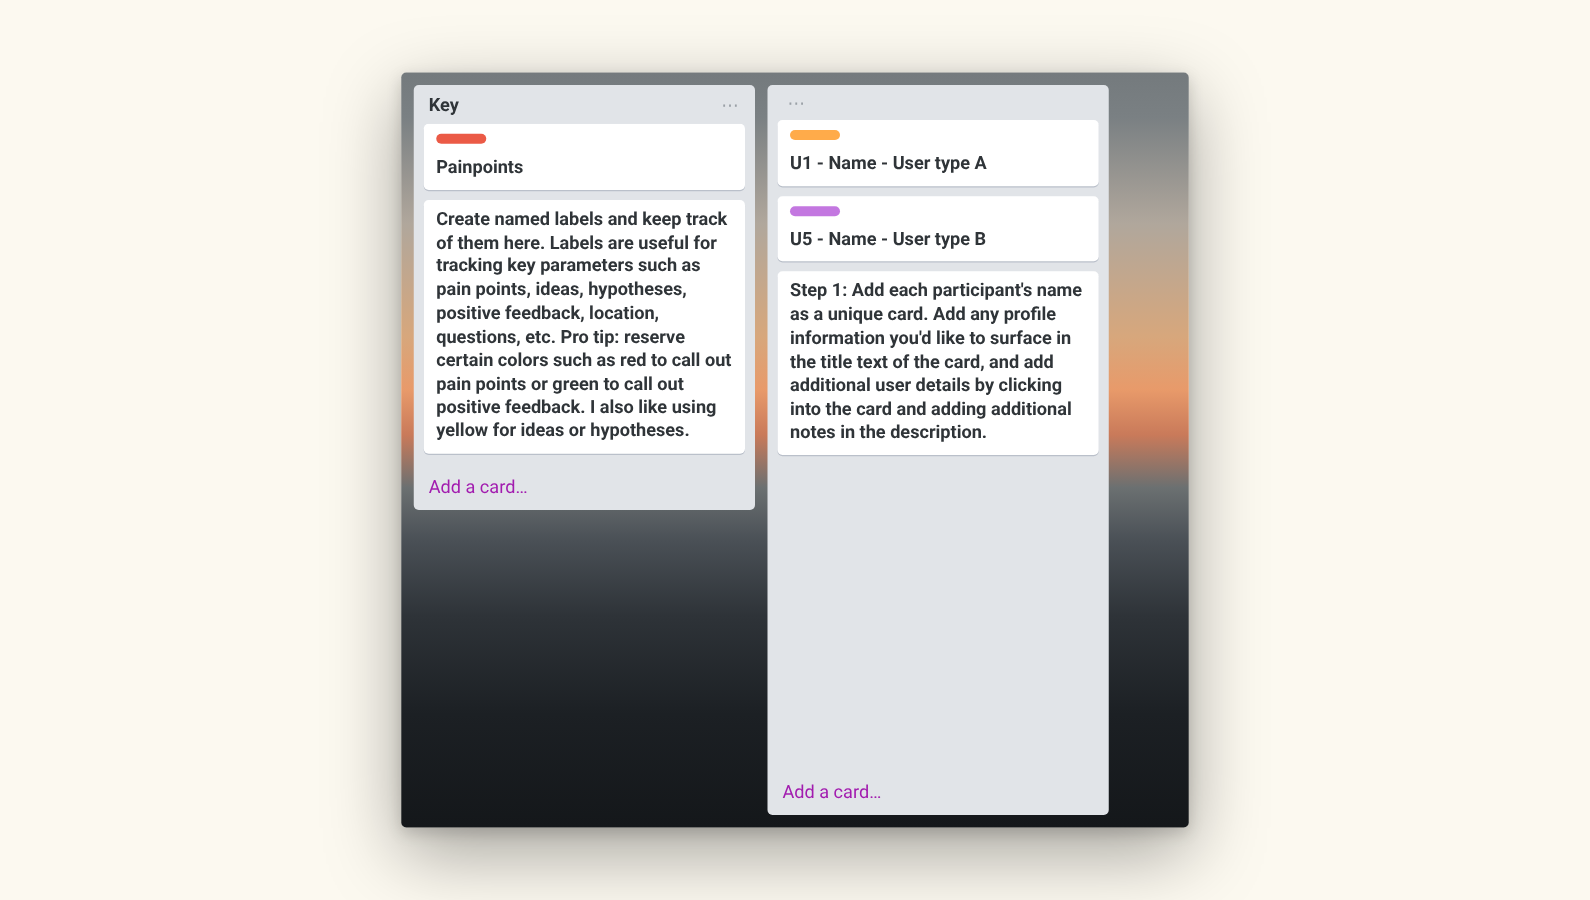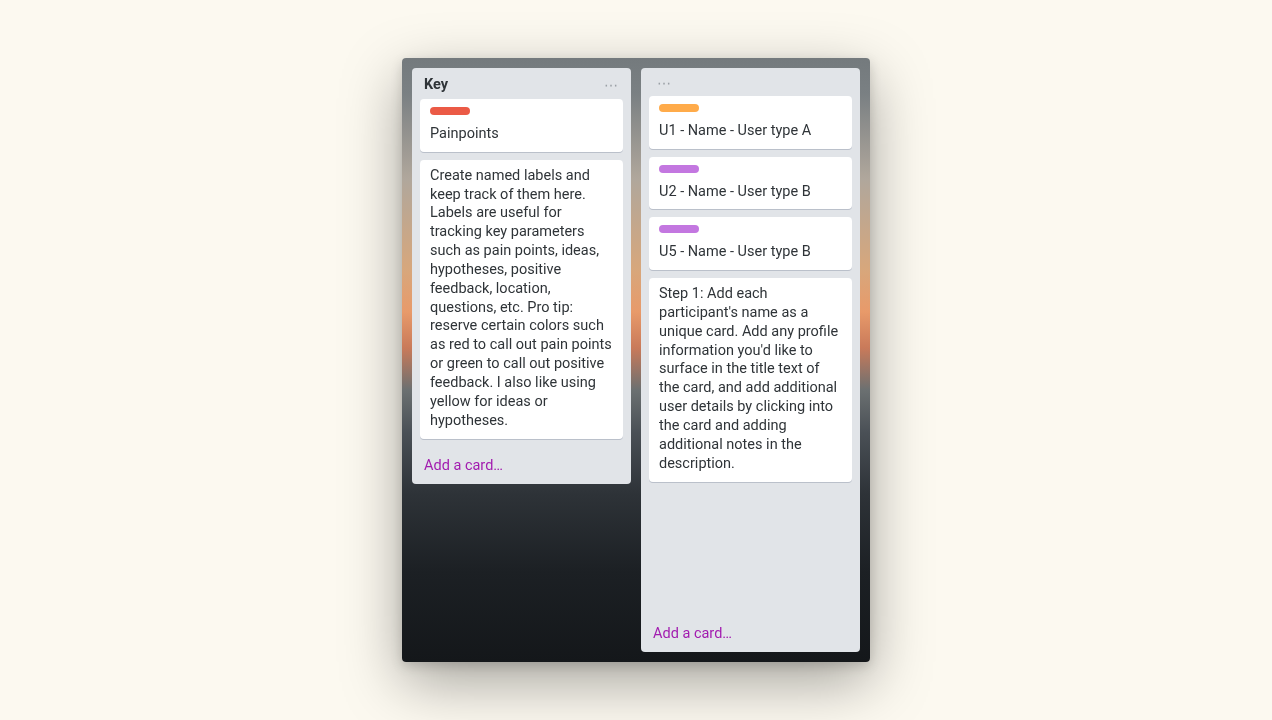--- a/index.html
+++ b/index.html
@@ -8,21 +8,21 @@
     font-family: -apple-system, BlinkMacSystemFont, "Segoe UI", Roboto, Helvetica, Arial, sans-serif;
     background: #fcf9f0;
     display: flex;
     align-items: center;
     justify-content: center;
     width: 1272px;
     height: 720px;
     overflow: hidden;
   }
   .board-window {
-    width: 468px;
+    width: 630px;
     height: 604px;
     border-radius: 4px;
     position: relative;
     box-shadow: 0 20px 60px rgba(0,0,0,0.35), 0 4px 12px rgba(0,0,0,0.15);
     background:
       linear-gradient( to bottom,
         #747a7d 0%, #7a8083 6%,
         #b0a79c 20%,
         #d7a77c 35%,
         #e89a6a 42%,
@@ -67,20 +67,21 @@
     letter-spacing: 1px;
     padding: 2px 4px;
     cursor: pointer;
   }
   .cards {
     flex: 1;
     overflow-y: auto;
     padding: 0 8px 2px 8px;
     scrollbar-width: thin;
     scrollbar-color: #c3c7cc transparent;
+    font-weight: bold;
   }
   .cards::-webkit-scrollbar { width: 8px; }
   .cards::-webkit-scrollbar-thumb { background: #c3c7cc; border-radius: 4px; }
   .card {
     background: #ffffff;
     border-radius: 4px;
     box-shadow: 0 1px 0 rgba(9,30,66,0.18);
     padding: 7px 10px 8px 10px;
     margin-bottom: 8px;
     font-size: 14.5px;
@@ -135,24 +136,20 @@
       <div class="list-header">
         <div class="list-menu">⋯</div>
       </div>
       <div class="cards">
         <div class="card">
           <span class="label label-orange"></span><br>
           <span>U1 - Name - User type A</span>
         </div>
         <div class="card">
           <span class="label label-purple"></span><br>
-          <span>U2 - Name - User type B</span>
-        </div>
-        <div class="card">
-          <span class="label label-purple"></span><br>
           <span>U5 - Name - User type B</span>
         </div>
         <div class="card">
           <span>Step 1: Add each participant's name as a unique card. Add any profile information you'd like to surface in the title text of the card, and add additional user details by clicking into the card and adding additional notes in the description.</span>
         </div>
 
       </div>
       <div class="add-card">Add a card…</div>
     </div>
 

